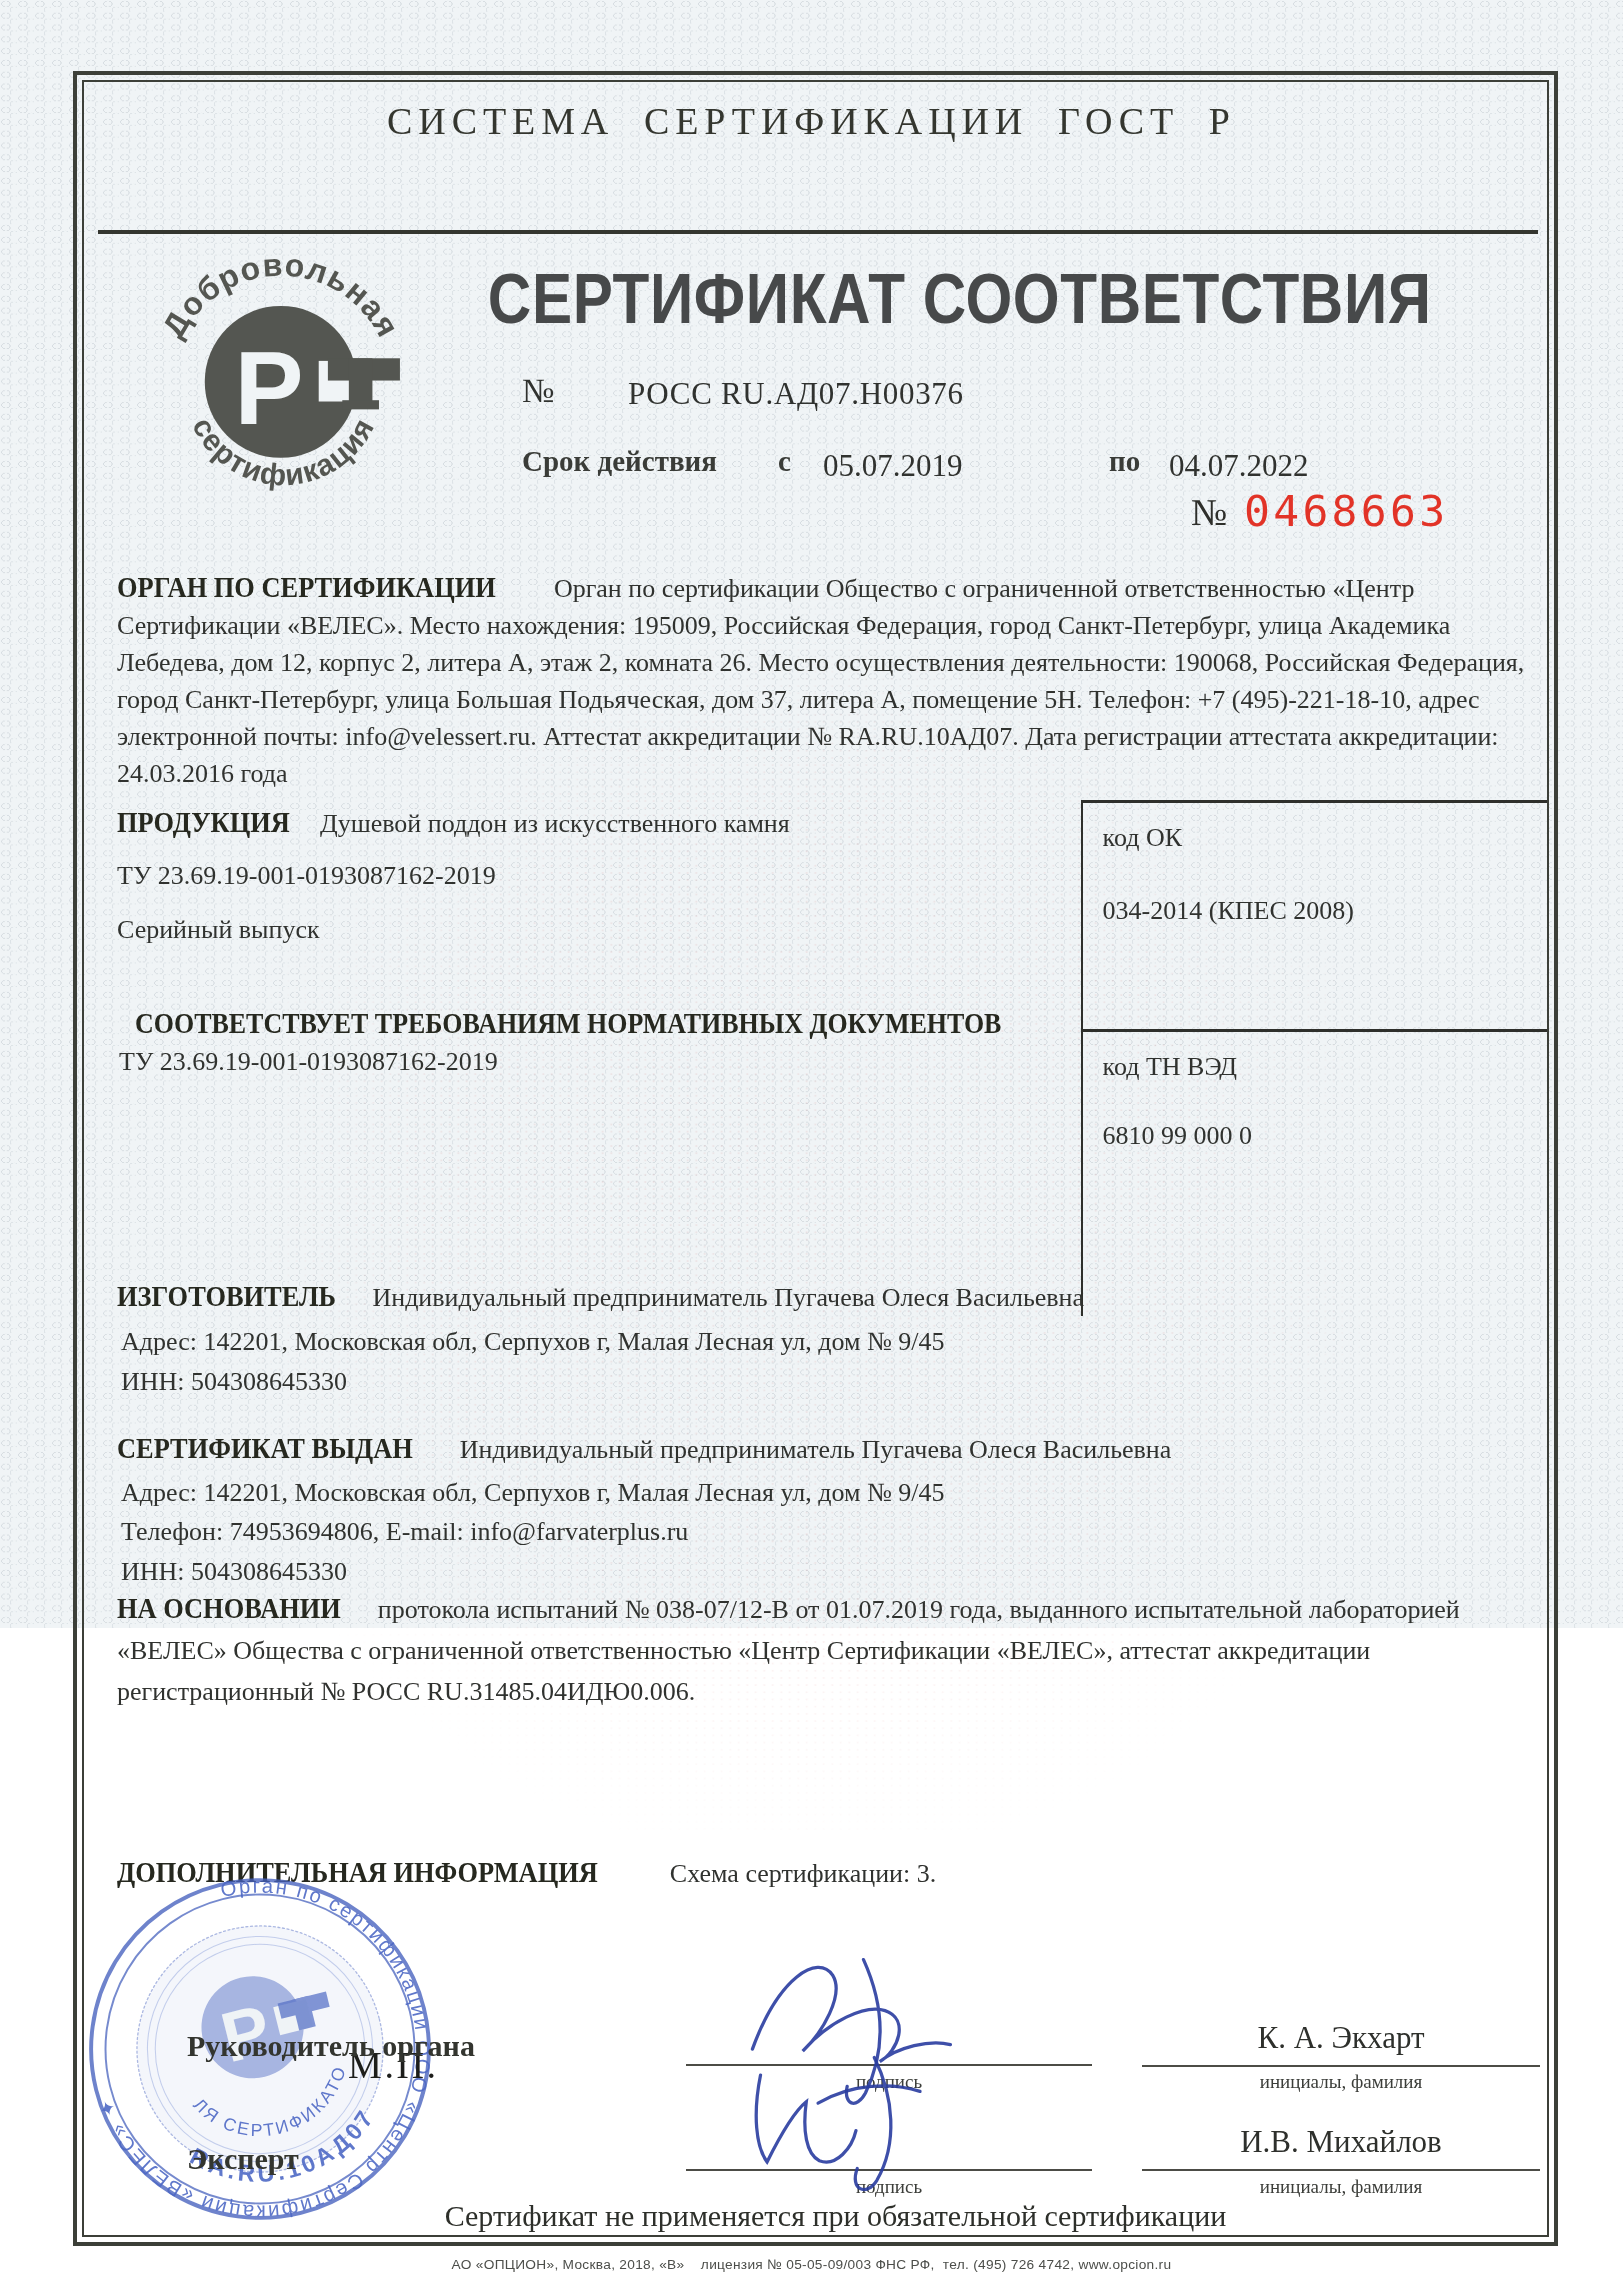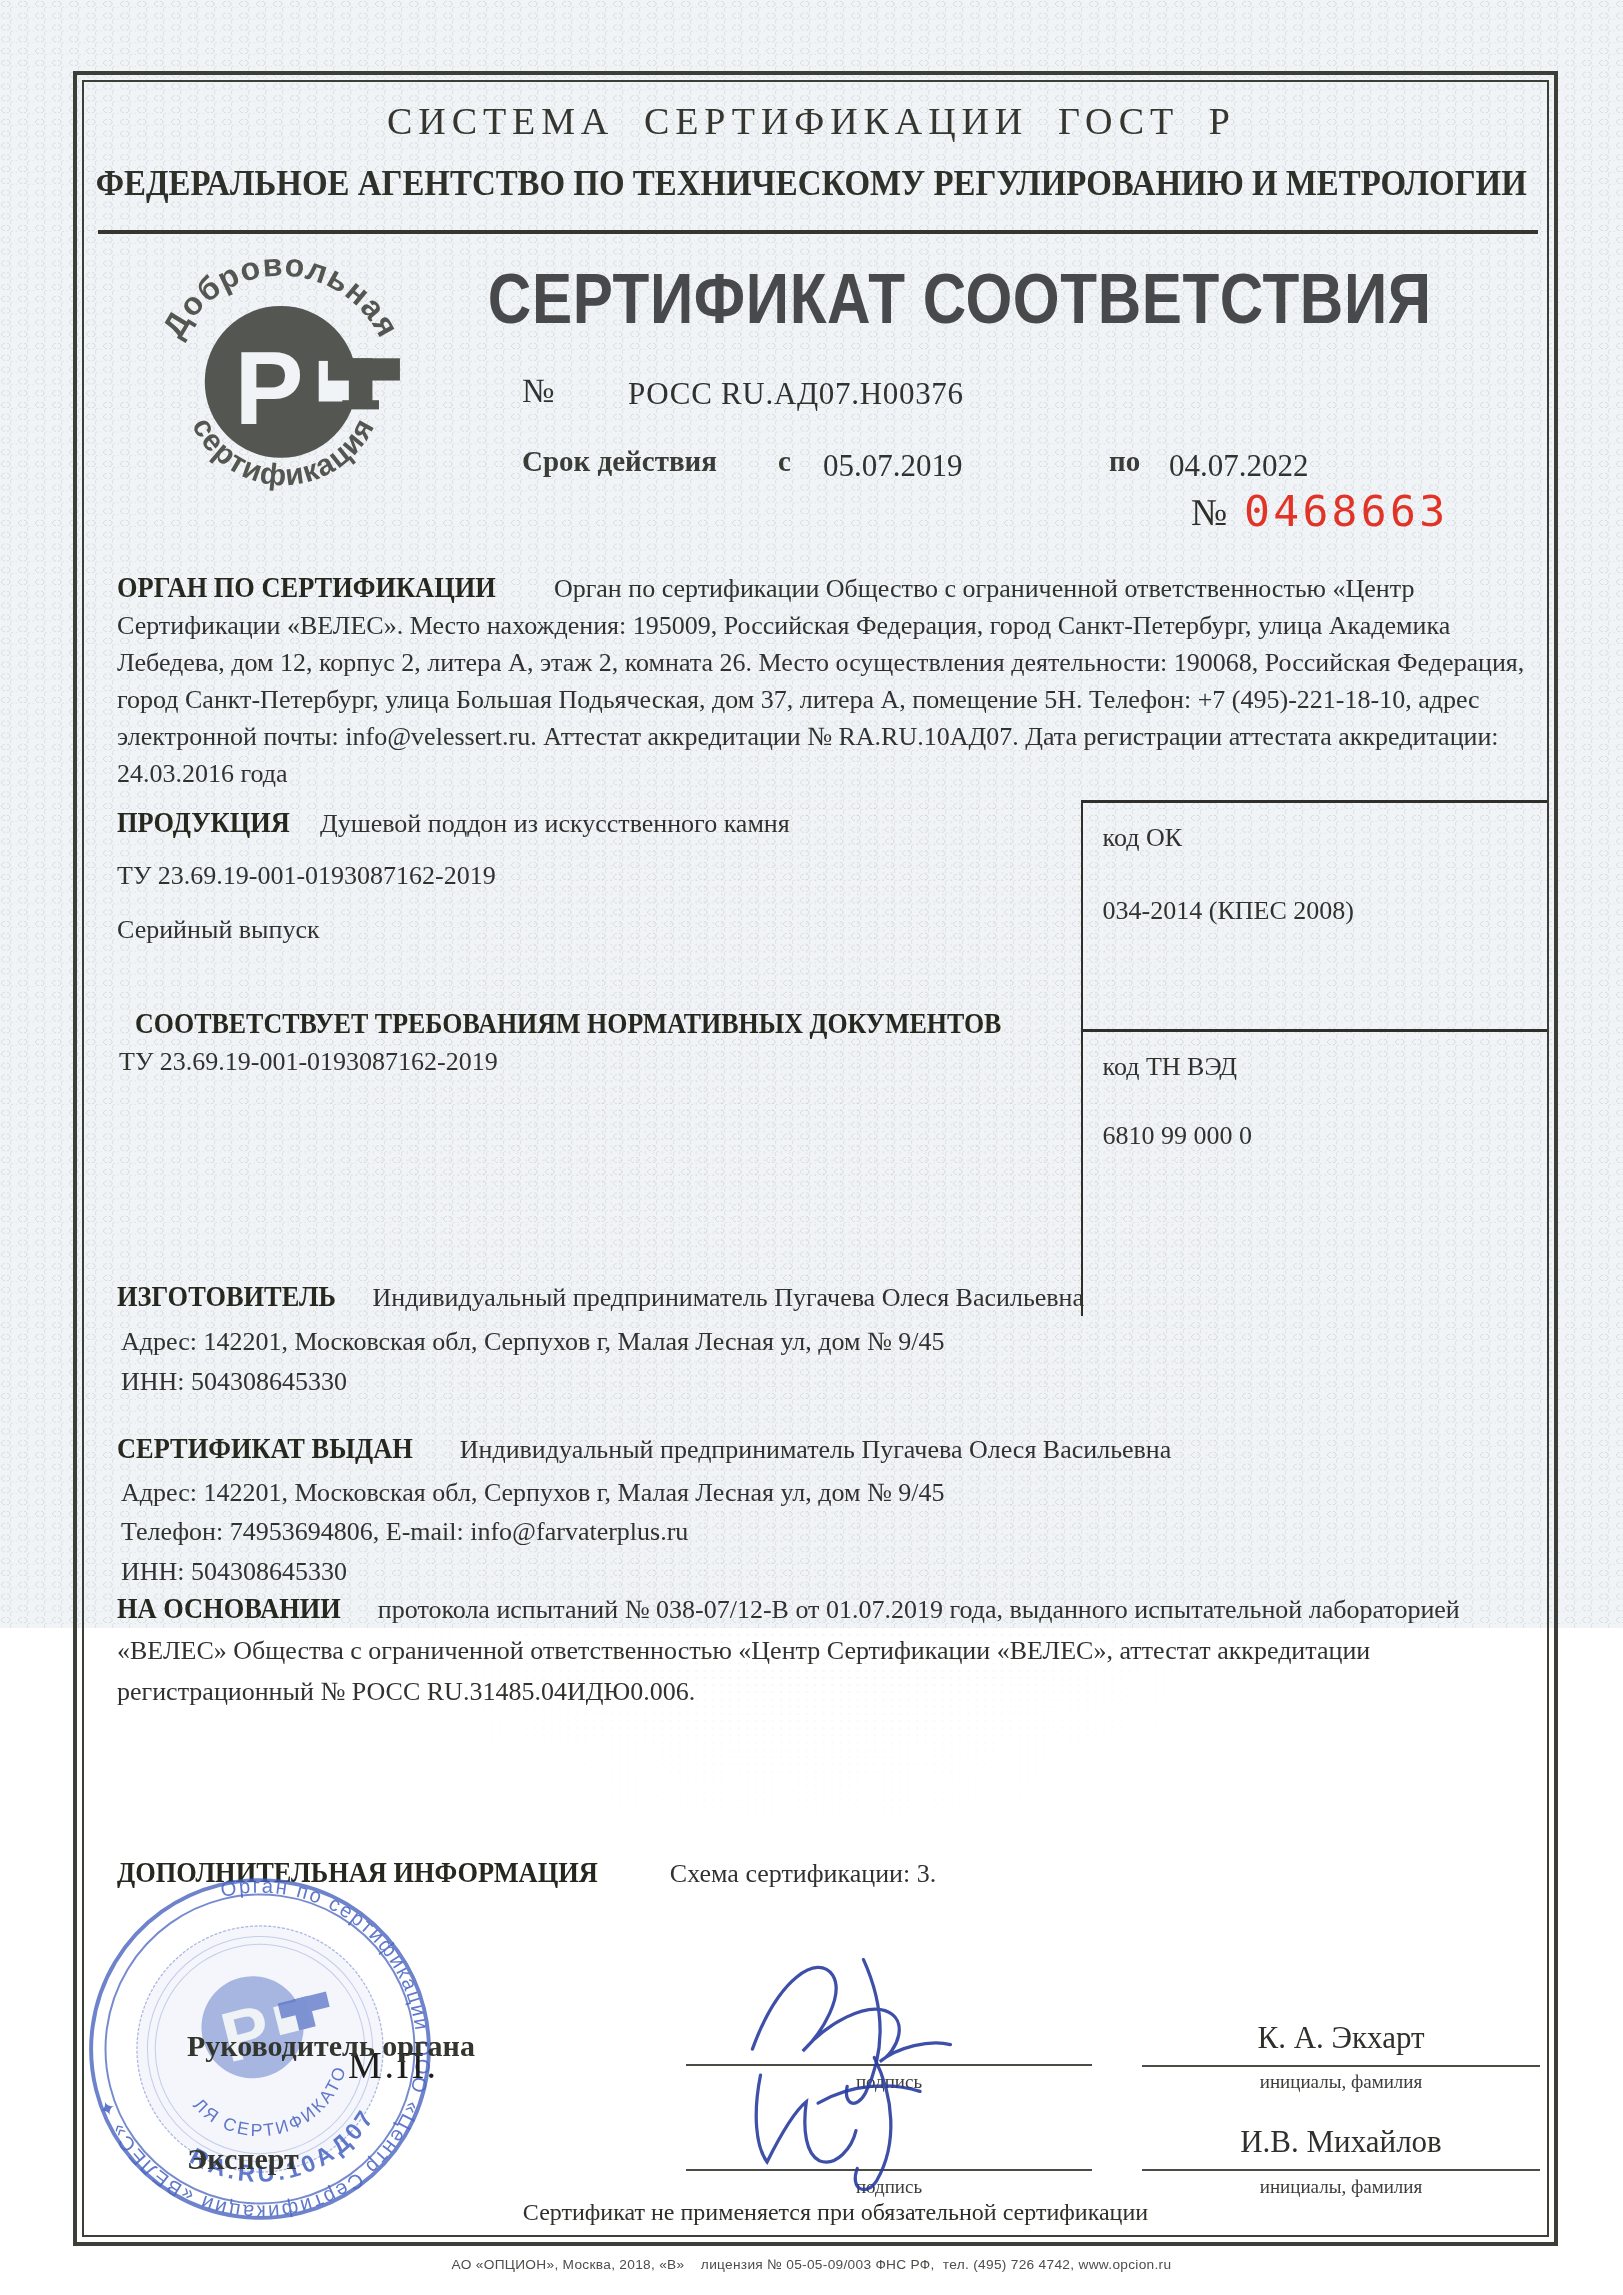--- a/index.html
+++ b/index.html
@@ -48,37 +48,36 @@
   .h-sec{display:inline-block;font-weight:bold;font-size:30px;color:#26281f;transform:scaleX(.88);transform-origin:left center;letter-spacing:0;white-space:nowrap;vertical-align:baseline;}
   .line{position:absolute;font-size:26px;}
   .codebox{position:absolute;left:1081px;width:466px;border-top:3.9px solid #2e2f2b;border-left:2.6px solid #2e2f2b;padding:19.6px 0 0 19.6px;box-sizing:border-box;}
   .codebox .cb-label{font-size:26px;}
   .codebox .cb-val{font-size:26px;line-height:34px;}
   .sig-cell{position:absolute;border-bottom:2px solid #4c4c46;}
   .sig-cell .nm{position:absolute;left:0;right:0;bottom:9.2px;text-align:center;font-size:31px;color:#2e302c;}
   .sig-cap{position:absolute;text-align:center;font-size:19px;color:#3c3e3a;}
   .role{position:absolute;font-size:30px;font-weight:bold;color:#33352f;}
   .mp{left:348px;top:2043px;font-size:38px;color:#1d1e1b;letter-spacing:2.6px;}
-  .note{top:2199px;font-size:24px;color:#2d2f2a;padding-left:48px;}
+  .note{top:2199px;font-size:30px;color:#2d2f2a;padding-left:48px;}
   .print-info{top:2257px;font-family:"Liberation Sans",sans-serif;font-size:13.7px;color:#4c4e4a;letter-spacing:0.3px;}
   .stamp-wrap{left:80px;top:1869px;width:360px;height:360px;opacity:.92;}
   .sig-svg{position:absolute;pointer-events:none;}
 </style>
 </head>
 <body>
 
 <div class="sheet">
   <div class="rosette"></div>
 
   <div class="frame-outer">
     <div class="frame-inner"></div>
   </div>
 
   <div class="abs center sys-title">СИСТЕМА СЕРТИФИКАЦИИ ГОСТ Р</div>
-  <div class="abs center agency"><span>ФЕДЕРАЛЬНОЕ АГЕНТСТВО ПО ТЕХНИЧЕСКОМУ РЕГУЛИРОВАНИЮ И МЕТРОЛОГИИ</span></div>
   <div class="abs head-rule"></div>
 
   <div class="abs" style="left:130px;top:243px;width:308px;height:262px;">
     <svg viewBox="0 0 470 400" width="308" height="262">
       <defs>
         <path id="arcTop" d="M 62 218 A 168 168 0 0 1 398 218" fill="none"></path>
         <path id="arcBot" d="M 84 242 A 152 152 0 0 0 384 242" fill="none"></path>
       </defs>
       <text font-family="Liberation Sans, sans-serif" font-weight="bold" font-size="49" fill="#545651" letter-spacing="2">
         <textPath href="#arcTop" startOffset="50%" text-anchor="middle">Добровольная</textPath>

